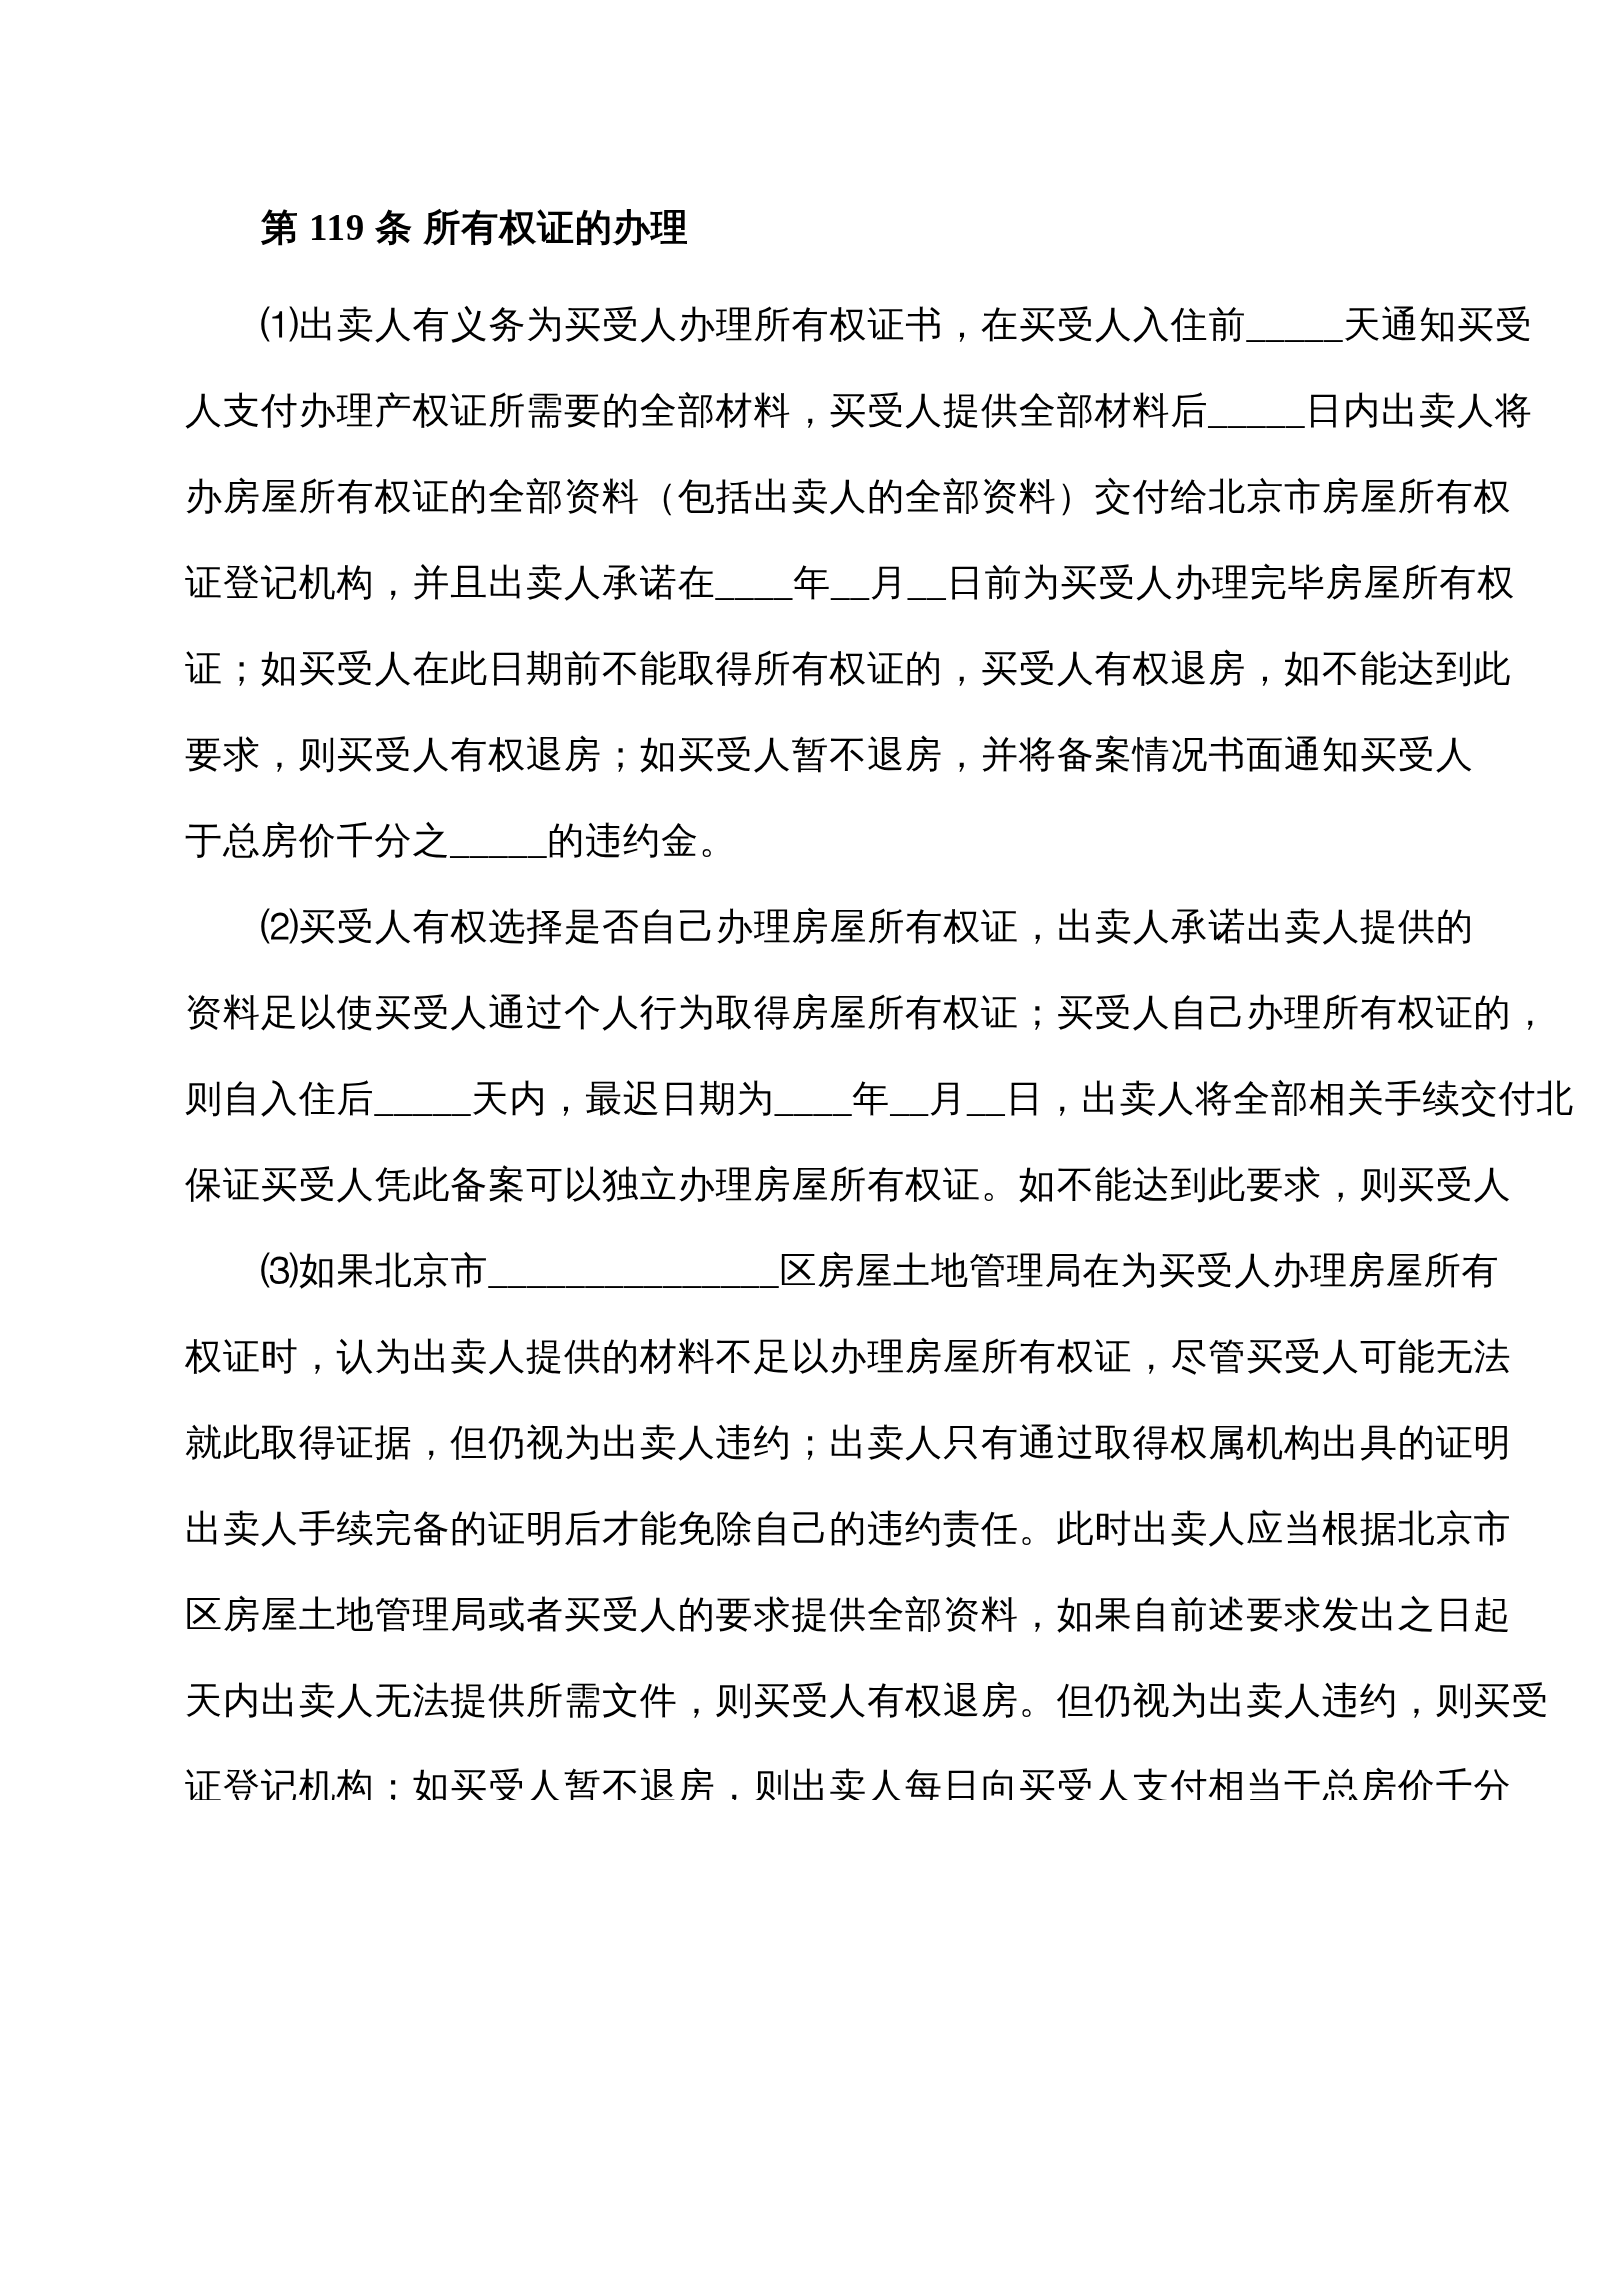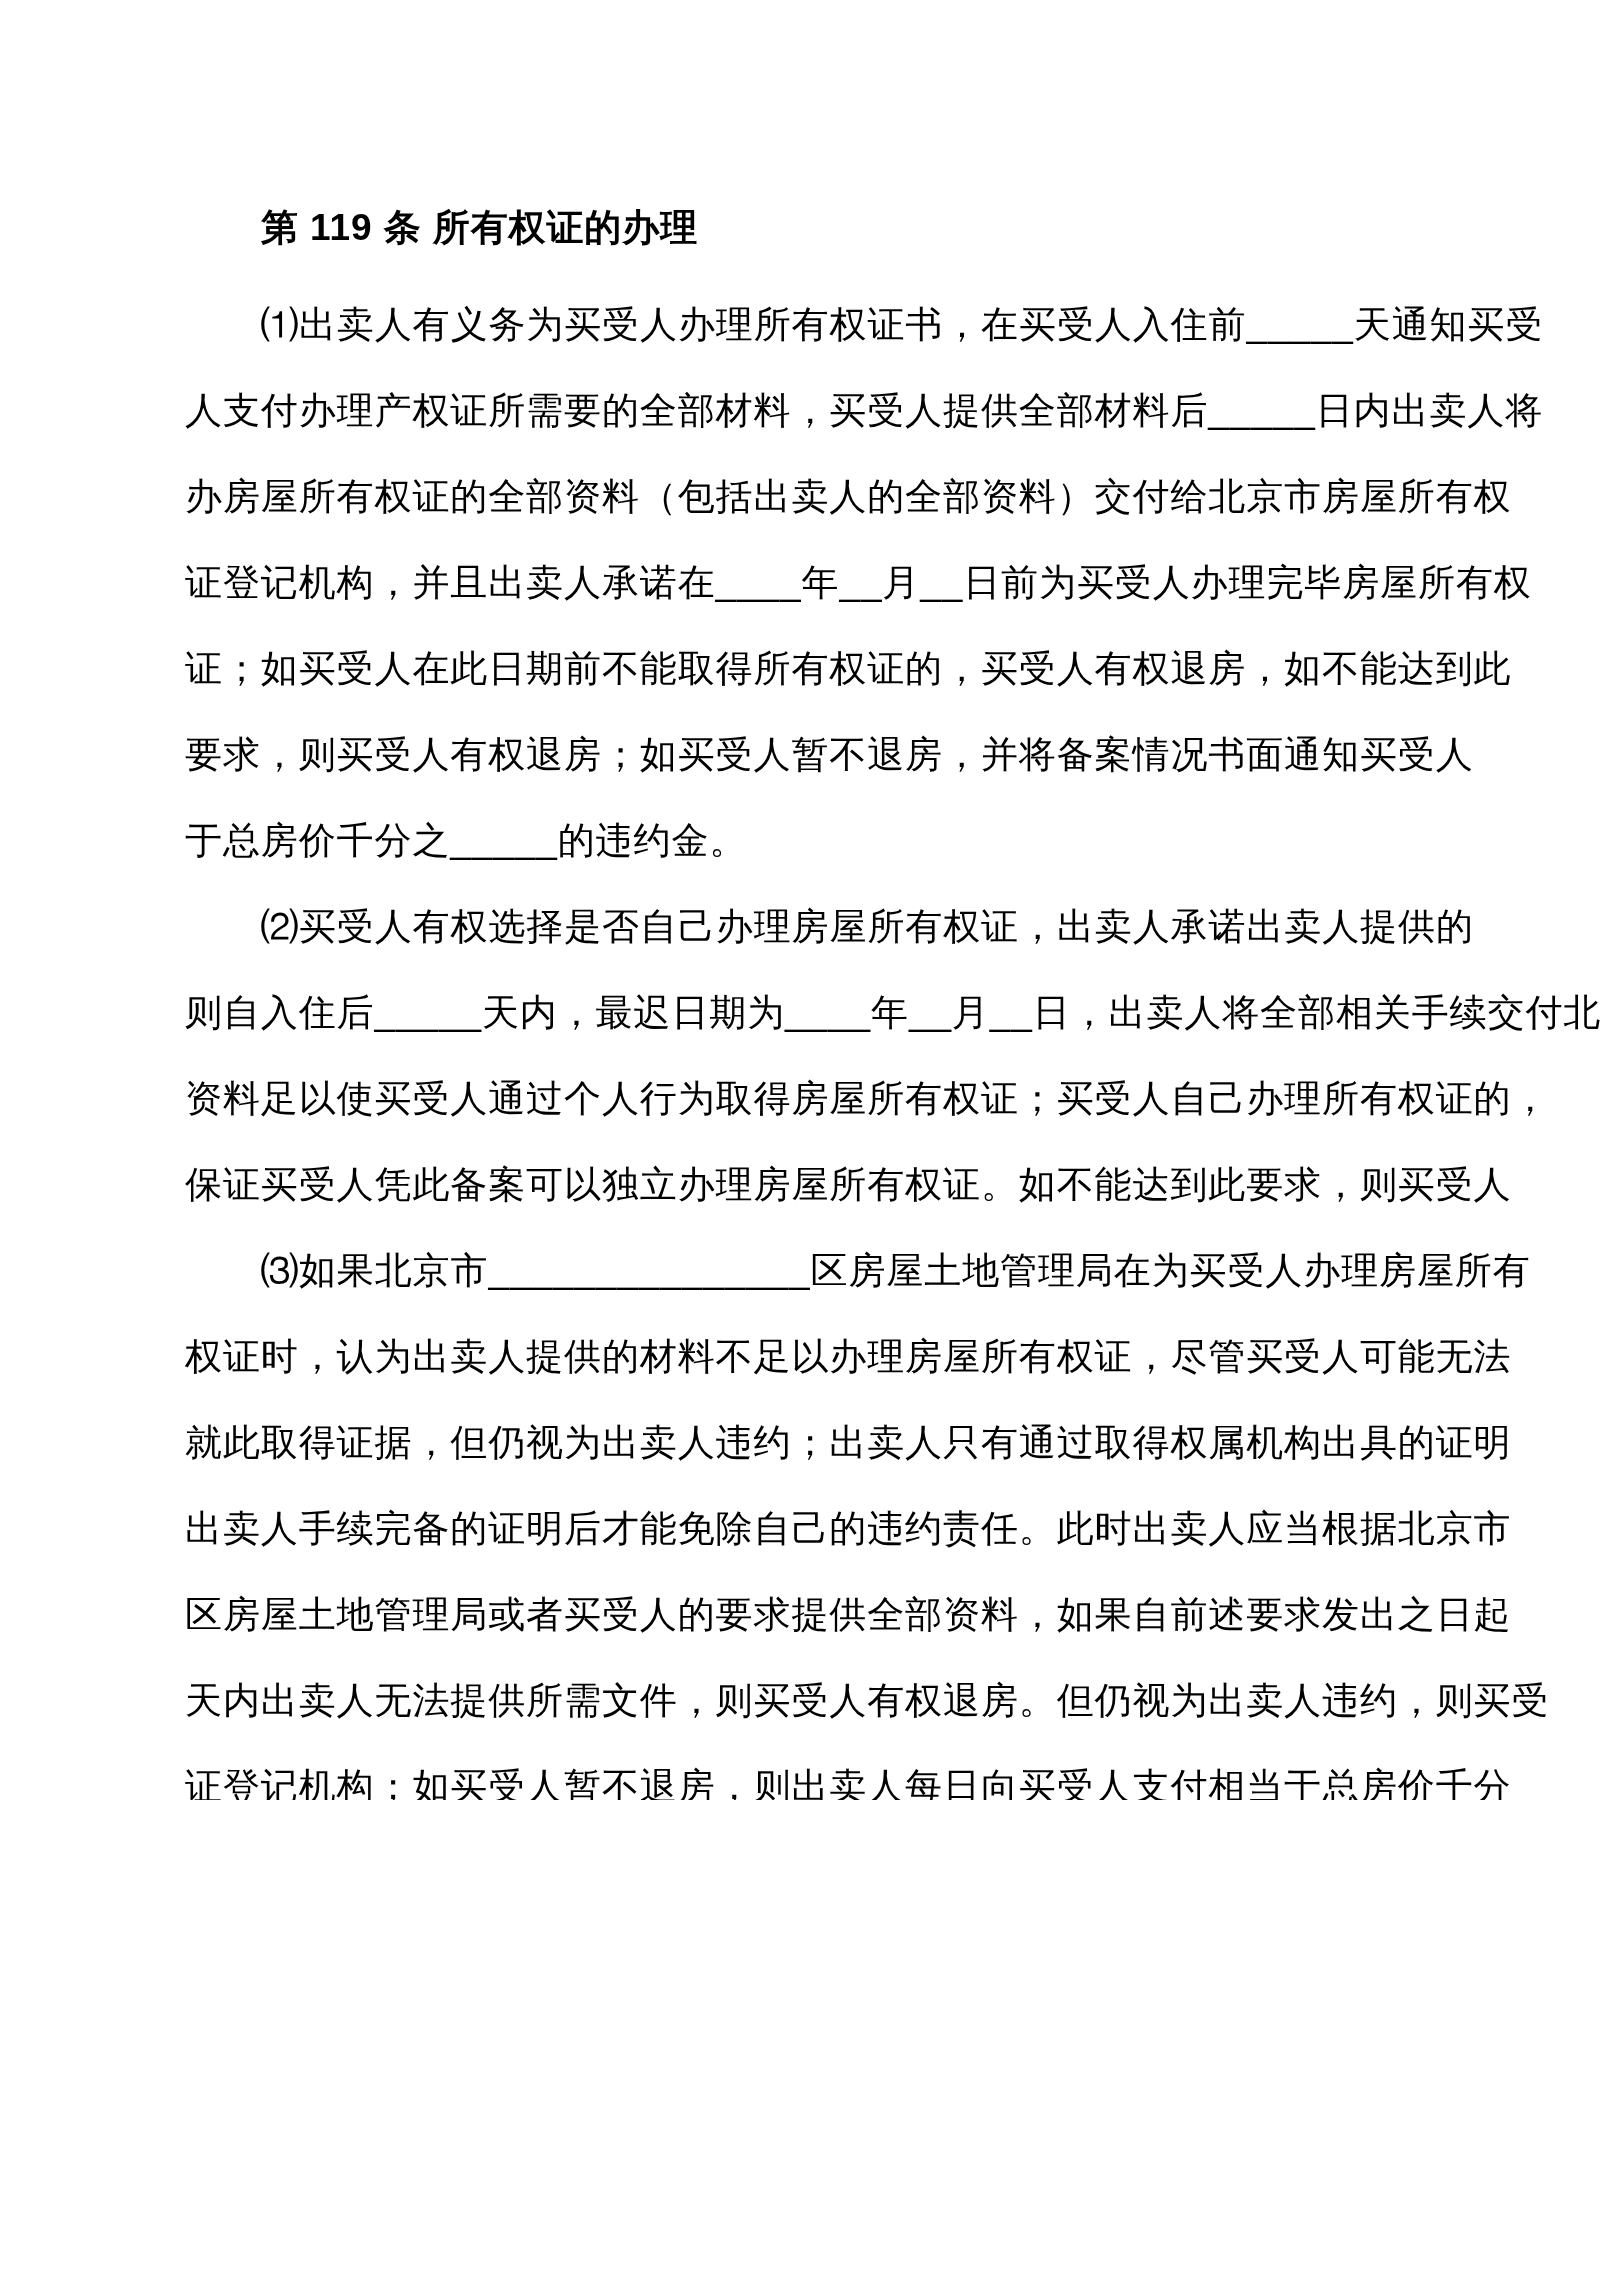--- a/index.html
+++ b/index.html
@@ -6,21 +6,21 @@
     margin: 0;
     padding: 0;
     background: #ffffff;
   }
   .page {
     position: relative;
     width: 1623px;
     height: 1800px;
     background: #ffffff;
     overflow: hidden;
-    font-family: Liberation Sans, sans-serif;
+    font-family: Liberation Serif, serif;
     color: #000000;
   }
   .text-block {
     position: absolute;
     left: 185px;
     top: 182px;
     width: 1291px;
   }
   .line {
     font-size: 37px;
@@ -53,22 +53,22 @@
       <div class="line">人支付办理产权证所需要的全部材料，买受人提供全部材料后_____日内出卖人将</div>
       <div class="line">办房屋所有权证的全部资料（包括出卖人的全部资料）交付给北京市房屋所有权</div>
       <div class="line">证登记机构，并且出卖人承诺在____年__月__日前为买受人办理完毕房屋所有权</div>
       <div class="line">证；如买受人在此日期前不能取得所有权证的，买受人有权退房，如不能达到此</div>
       <div class="line">要求，则买受人有权退房；如买受人暂不退房，并将备案情况书面通知买受人</div>
       <div class="line">于总房价千分之_____的违约金。</div>
     </div>
 
     <div>
       <div class="line indent">⑵买受人有权选择是否自己办理房屋所有权证，出卖人承诺出卖人提供的</div>
+      <div class="line">资料足以使买受人通过个人行为取得房屋所有权证；买受人自己办理所有权证的，</div>
       <div class="line">则自入住后_____天内，最迟日期为____年__月__日，出卖人将全部相关手续交付北</div>
-      <div class="line">资料足以使买受人通过个人行为取得房屋所有权证；买受人自己办理所有权证的，</div>
       <div class="line">保证买受人凭此备案可以独立办理房屋所有权证。如不能达到此要求，则买受人</div>
     </div>
 
     <div>
       <div class="line indent">⑶如果北京市_______________区房屋土地管理局在为买受人办理房屋所有</div>
       <div class="line">权证时，认为出卖人提供的材料不足以办理房屋所有权证，尽管买受人可能无法</div>
       <div class="line">就此取得证据，但仍视为出卖人违约；出卖人只有通过取得权属机构出具的证明</div>
       <div class="line">出卖人手续完备的证明后才能免除自己的违约责任。此时出卖人应当根据北京市</div>
       <div class="line">区房屋土地管理局或者买受人的要求提供全部资料，如果自前述要求发出之日起</div>
       <div class="line">天内出卖人无法提供所需文件，则买受人有权退房。但仍视为出卖人违约，则买受</div>

